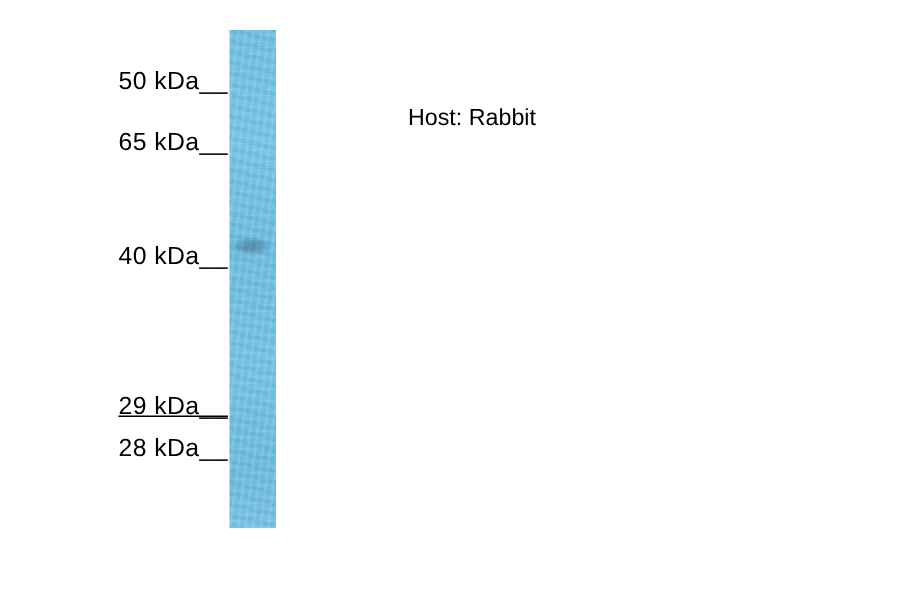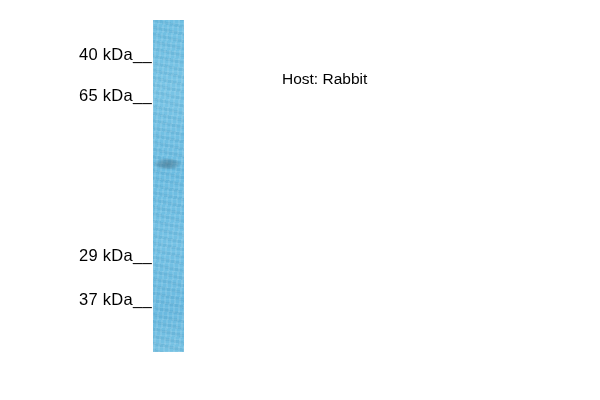--- a/index.html
+++ b/index.html
@@ -55,46 +55,46 @@
     text-align: right;
     font-size: 16.5px;
     line-height: 16px;
     letter-spacing: 0.3px;
     color: var(--text, #000000);
     white-space: pre;
   }
   .m0 { top: 46px; }
   .m1 { top: 87px; }
   .m2 { top: 163px; }
-  .m3 { top: 247px; }
+  .m3 { top: 263px; text-decoration: underline; }
   .m4 { top: 291px; }
   
   .annotations {
     position: absolute;
     left: 272px;
     top: 64px;
-    margin-left: 10px;
   }
   .annotations .line {
     height: 29px;
     line-height: 29px;
     font-size: 15.5px;
     color: var(--text, #000000);
     white-space: pre;
   }
 </style>
 </head>
 <body>
 
 <div class="figure">
 
-  <div class="marker m0">40 kDa__</div>
+  <div class="marker m0">50 kDa__</div>
   <div class="marker m1">65 kDa__</div>
+  <div class="marker m2">40 kDa__</div>
   <div class="marker m3">29 kDa__</div>
-  <div class="marker m4">37 kDa__</div>
+  <div class="marker m4">28 kDa__</div>
 
   <div class="lane">
     <div class="band"></div>
   </div>
 
   <div class="annotations">
     <div class="line">Host: Rabbit</div>
   </div>
 
 </div>

